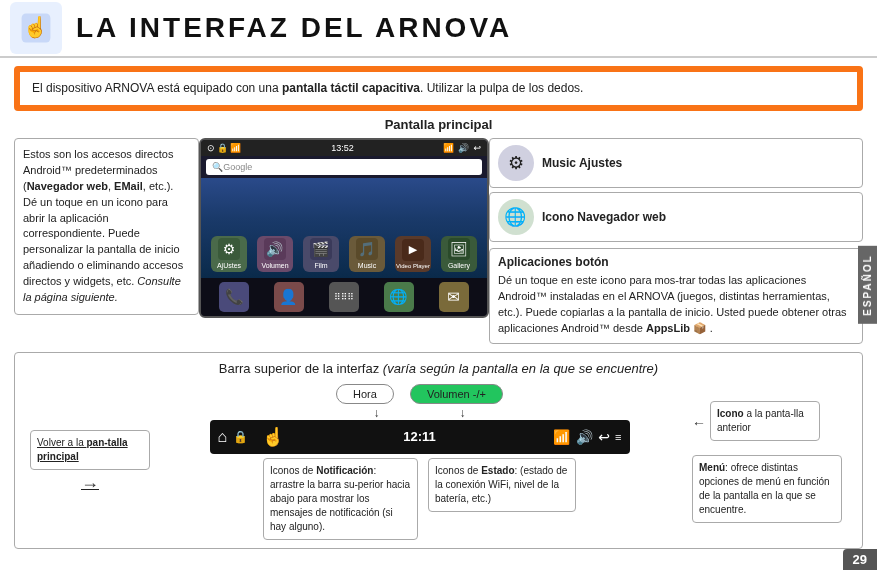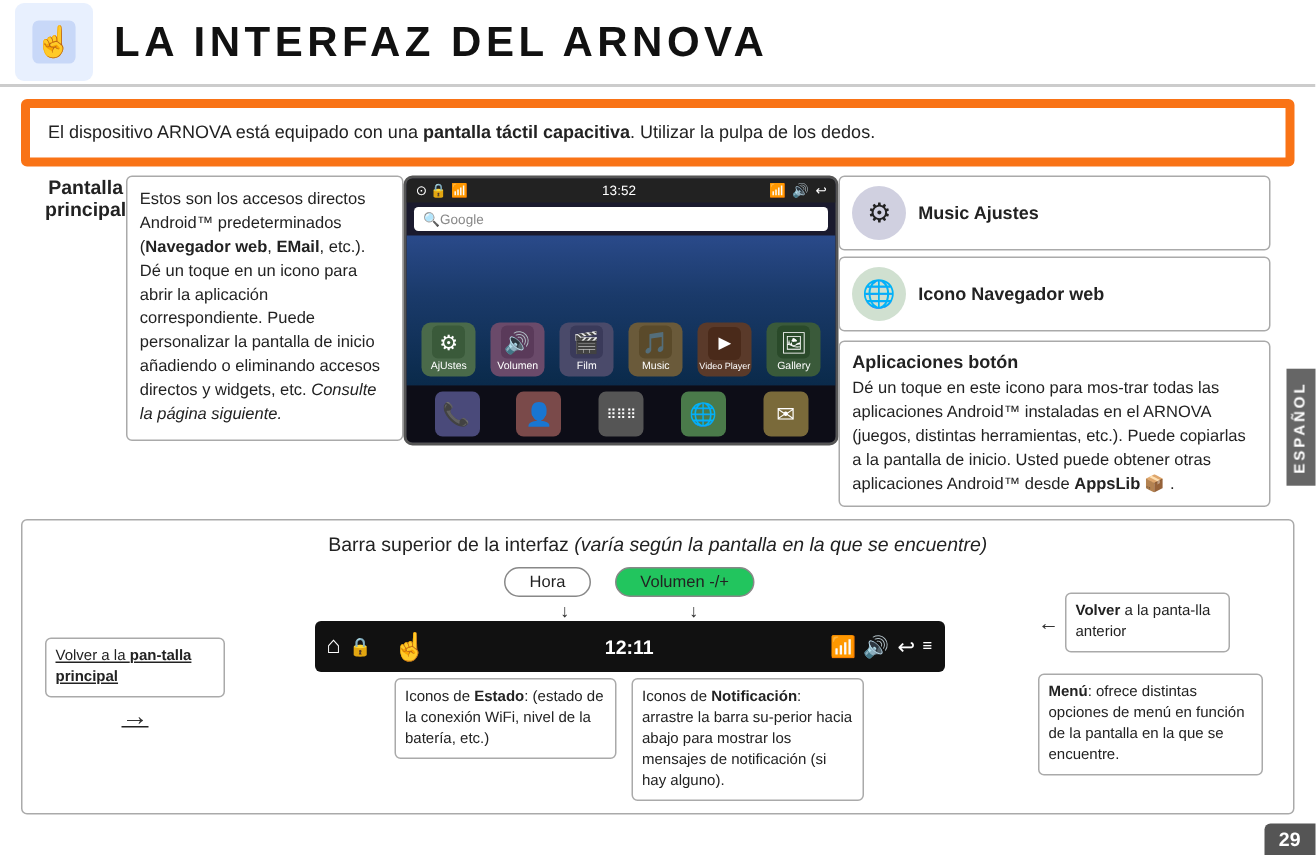--- a/index.html
+++ b/index.html
@@ -54,22 +54,22 @@
       font-size: 12px;
       line-height: 1.4;
     }
     .info-box strong {
       font-weight: bold;
     }
 
     
     .main-content {
       display: flex;
-      flex-direction: row;
-      padding: 0 30px;
+      flex-direction: column;
+      padding: 0 14px;
     }
 
     .pantalla-principal-label {
       text-align: center;
       font-weight: bold;
       font-size: 13px;
       margin-bottom: 6px;
     }
 
     .middle-row {
@@ -461,38 +461,38 @@
         <div class="bar-right">
           <span>📶</span>
           <span>🔊</span>
           <span>↩</span>
           <span style="font-size:11px;">≡</span>
         </div>
       </div>
 
       <div style="display:flex;gap:10px;margin-top:4px;align-items:flex-start;">
 
+        <div style="border:1px solid #aaa;border-radius:4px;padding:5px 6px;font-size:10px;line-height:1.4;width:155px;">
+          <span>Iconos de </span><strong>Notificación</strong><span>: arrastre la barra su-perior hacia abajo para mostrar los mensajes de notificación (si hay alguno).</span>
+        </div>
+
         <div style="display:flex;flex-direction:column;align-items:center;">
           <div style="border:1px solid #aaa;border-radius:4px;padding:5px 6px;font-size:10px;line-height:1.4;width:148px;">
             <span>Iconos de </span><strong>Estado</strong><span>: (estado de la conexión WiFi, nivel de la batería, etc.)</span>
           </div>
         </div>
-
-        <div style="border:1px solid #aaa;border-radius:4px;padding:5px 6px;font-size:10px;line-height:1.4;width:155px;">
-          <span>Iconos de </span><strong>Notificación</strong><span>: arrastre la barra su-perior hacia abajo para mostrar los mensajes de notificación (si hay alguno).</span>
-        </div>
       </div>
     </div>
 
     <div class="right-side-ann" style="width:160px;flex-shrink:0;">
 
       <div style="display:flex;align-items:center;gap:4px;">
         <span style="font-size:14px;color:#333;">←</span>
         <div style="border:1px solid #aaa;border-radius:4px;padding:5px 6px;font-size:10px;line-height:1.4;width:110px;">
-          <strong>Volver</strong><span> a la panta-lla anterior</span>
+          <strong>Icono</strong><span> a la panta-lla anterior</span>
         </div>
       </div>
 
       <div style="border:1px solid #aaa;border-radius:4px;padding:5px 6px;font-size:10px;line-height:1.4;width:150px;margin-top:4px;">
         <strong>Menú</strong><span>: ofrece distintas opciones de menú en función de la pantalla en la que se encuentre.</span>
       </div>
     </div>
 
   </div>
 </div>

